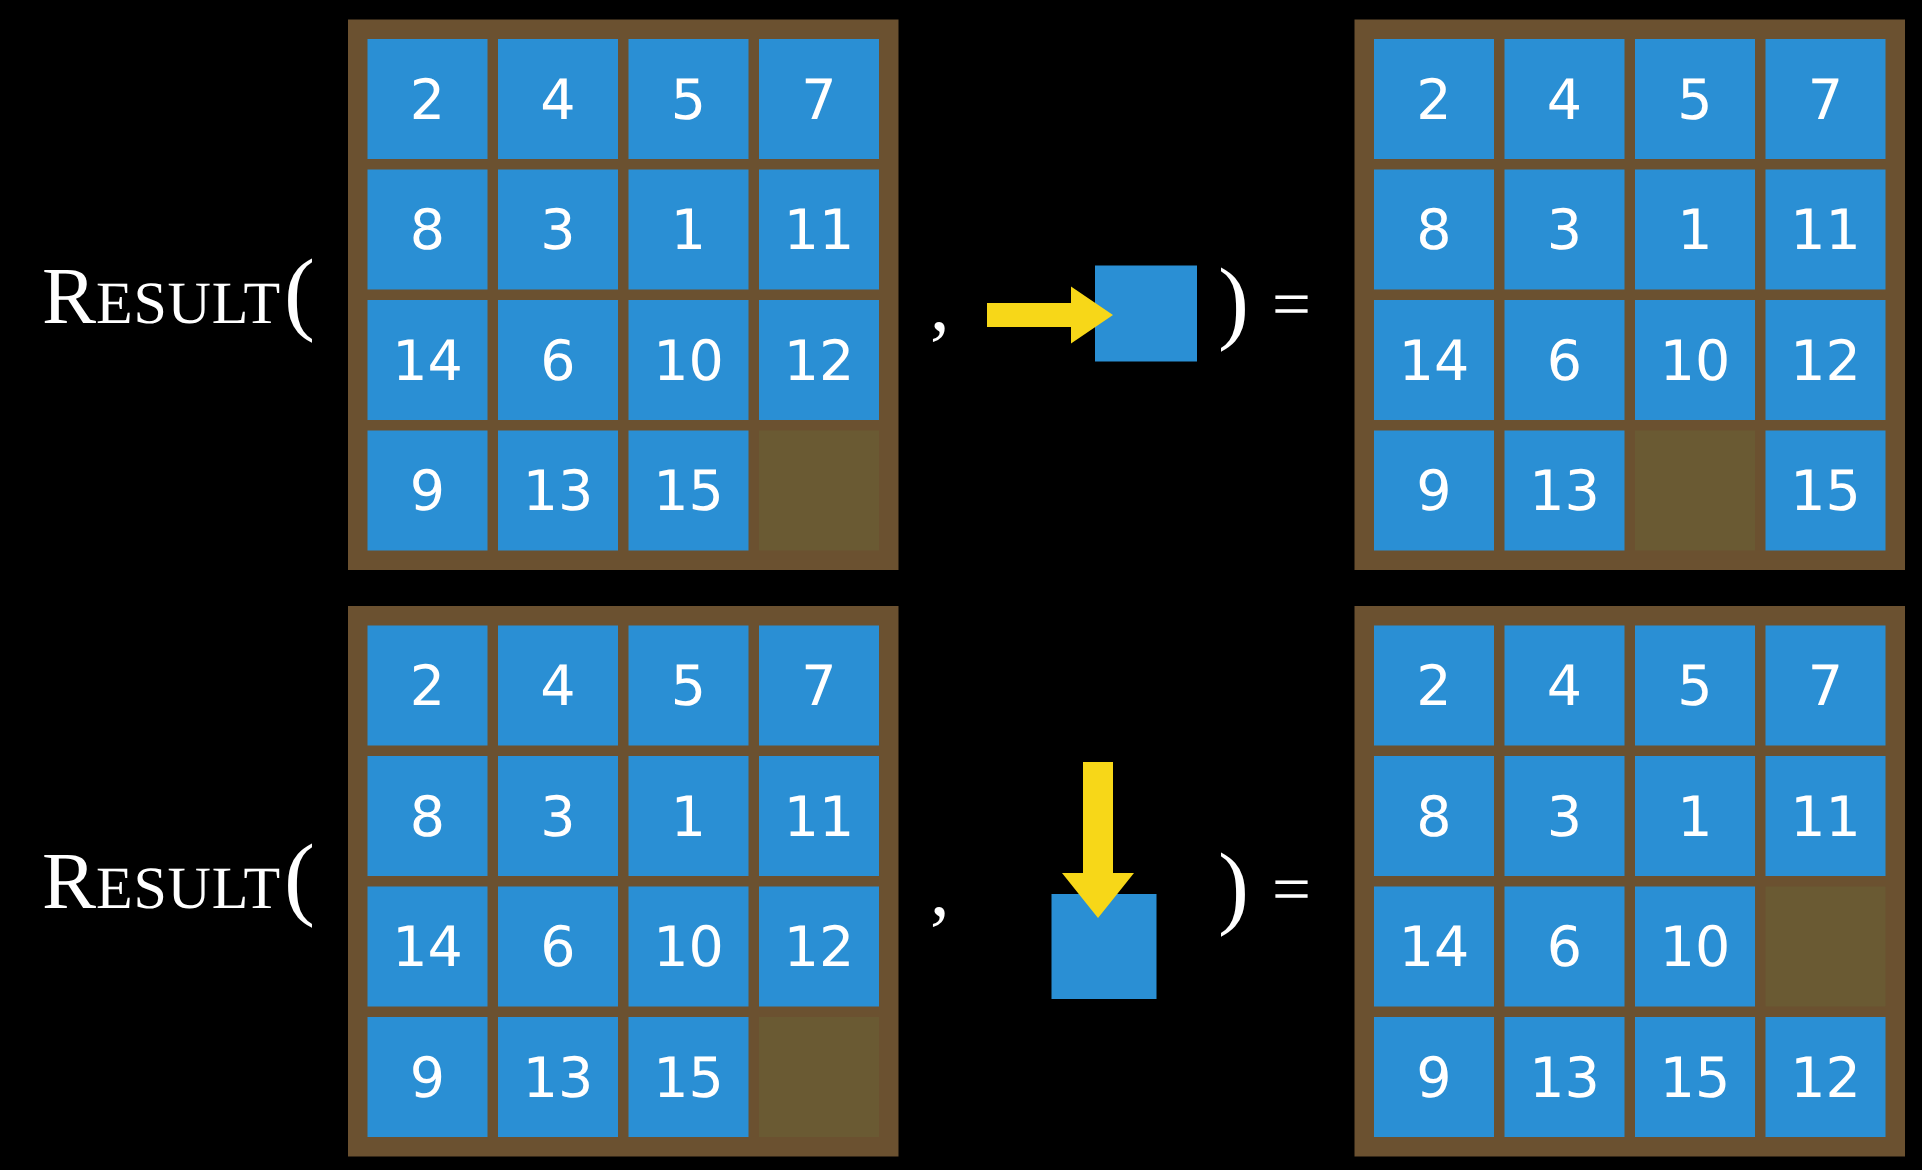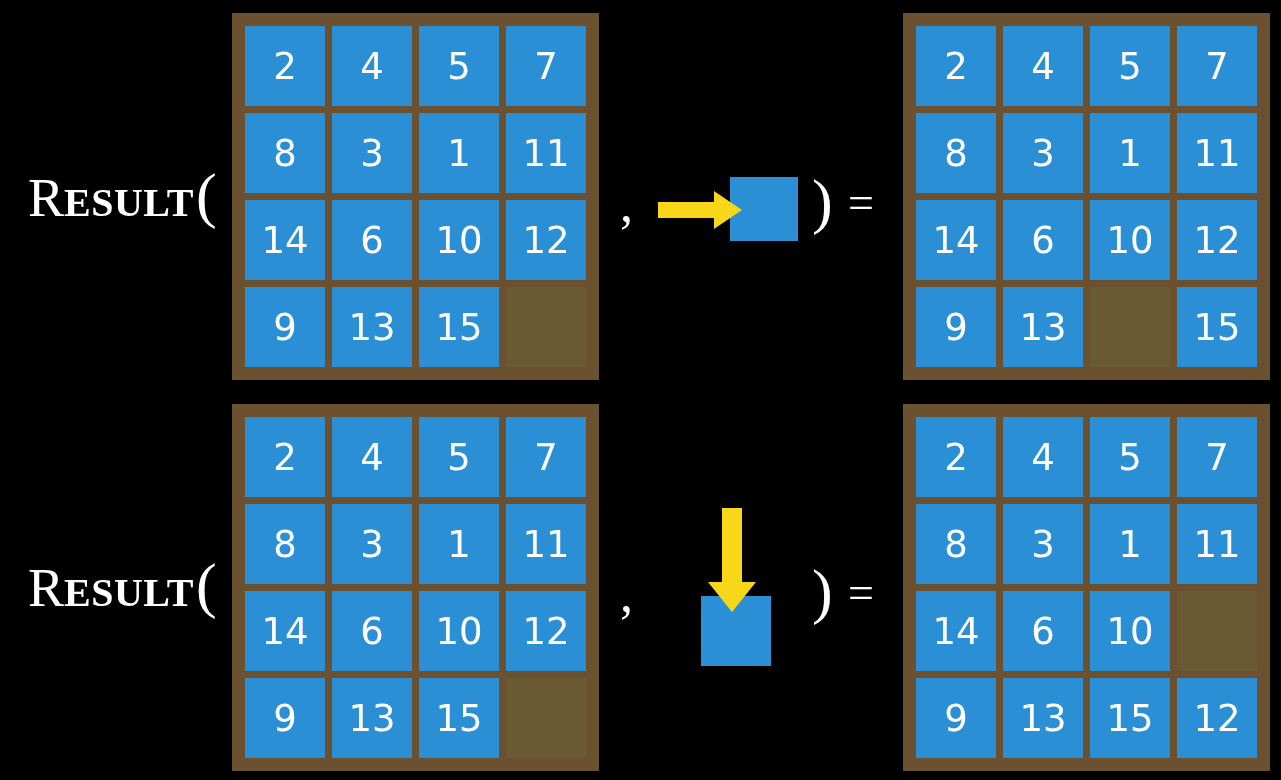--- a/index.html
+++ b/index.html
@@ -40,21 +40,21 @@
     top: 50%;
     transform: translateY(-50%);
     color: #ffffff;
     font-family: "Liberation Serif", "DejaVu Serif", serif;
     white-space: nowrap;
     line-height: 1;
     display: flex;
     align-items: baseline;
   }
   .result-label .cap  { font-size: 54px; }
-  .result-label .smallcaps { font-size: 40px; letter-spacing: 0.5px; font-weight: bold; }
+  .result-label .smallcaps { font-size: 40px; letter-spacing: 0.5px; }
   .result-label .paren { font-size: 62px; margin-left: 2px; }
 
   
   .comma {
     position: absolute;
     color: #ffffff;
     font-family: "Liberation Serif", "DejaVu Serif", serif;
     font-size: 52px;
     line-height: 1;
   }

